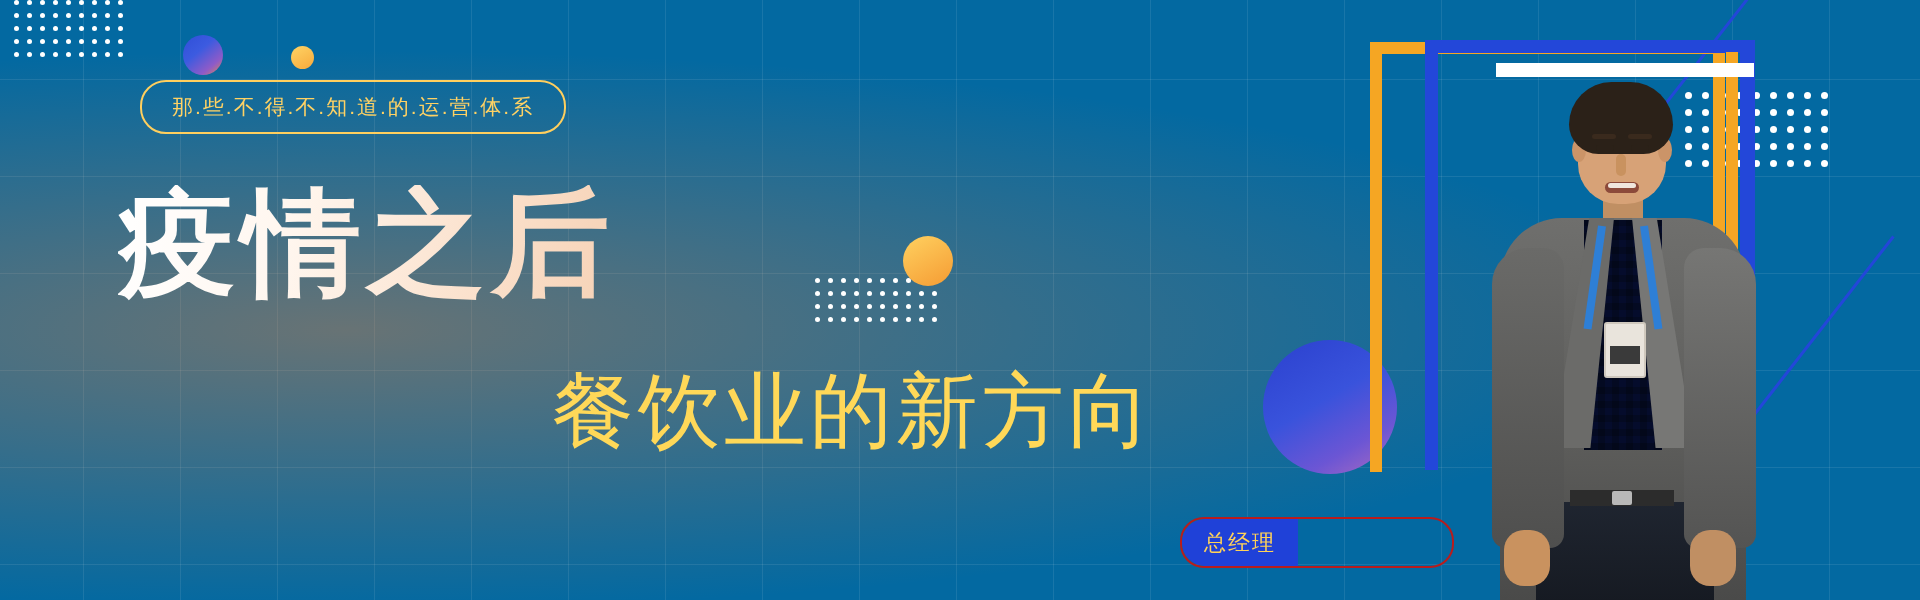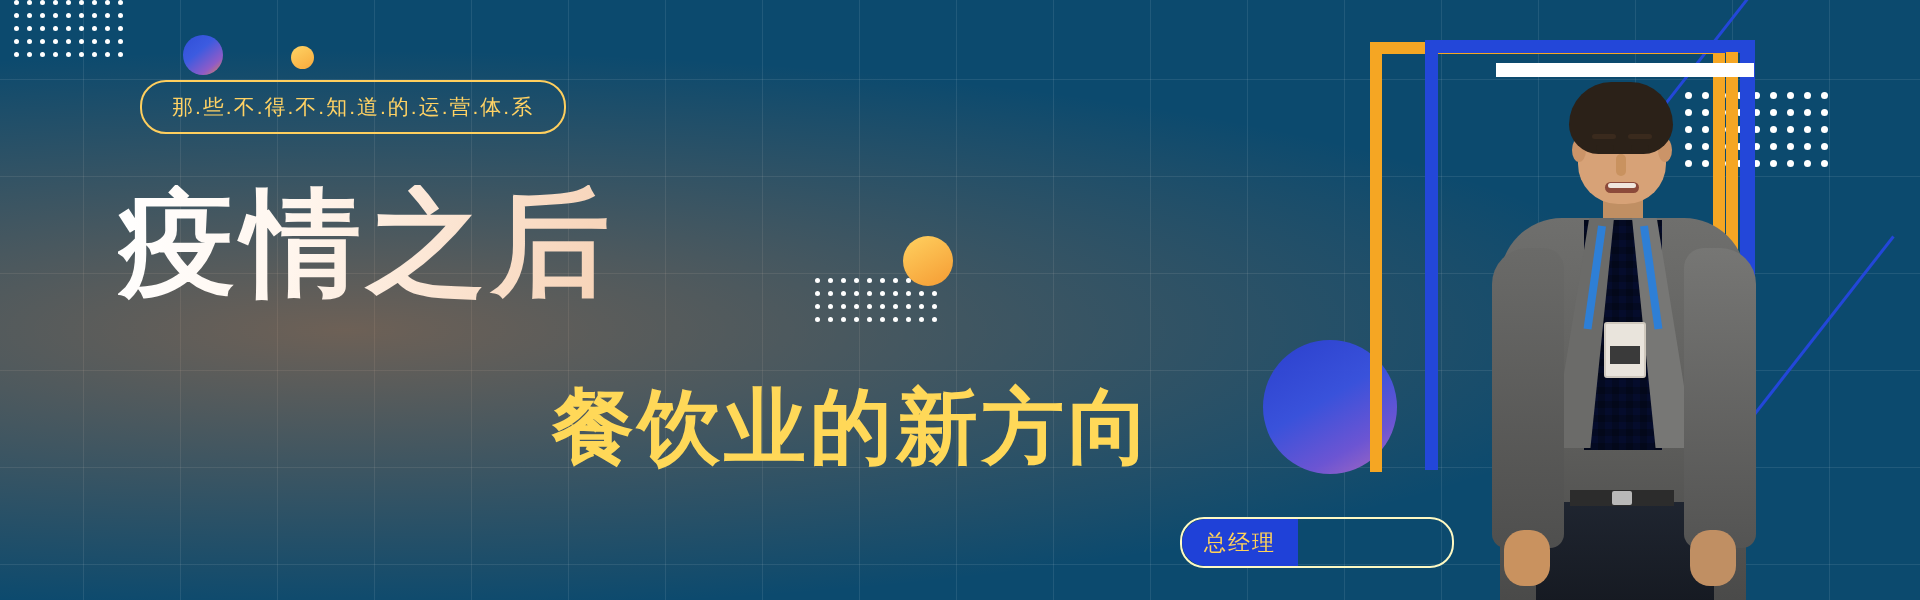--- a/index.html
+++ b/index.html
@@ -1,20 +1,20 @@
 <!DOCTYPE html>
 <html><head>
 <meta charset="utf-8">
 <style>
   html,body{margin:0;padding:0;background:#222;}
   .banner{
     position:relative;
     width:1920px;height:600px;
     overflow:hidden;
-    background:#0c4a6e;
+    background:#0369a1;
     font-family:"Liberation Sans","DejaVu Sans",sans-serif;
     user-select:none;
   }
   
   .grid{
     position:absolute;inset:0;
     background-image:
       linear-gradient(to right, rgba(255,255,255,.085) 1px, transparent 1px),
       linear-gradient(to bottom, rgba(255,255,255,.085) 1px, transparent 1px);
     background-size:97px 97px;
@@ -69,34 +69,33 @@
     -webkit-background-clip:text;background-clip:text;
     color:transparent;
     -webkit-text-fill-color:transparent;
     font-family:"DejaVu Sans","Liberation Sans",sans-serif;
     transform:scaleX(1.02);
     transform-origin:left center;
   }
   
   .headline-2{
     position:absolute;left:552px;top:370px;
-    font-size:82px;font-weight:700;
+    font-size:82px;font-weight:400;
     letter-spacing:4px;line-height:1;
     white-space:nowrap;
     color:#FFD858;
     font-family:"DejaVu Sans","Liberation Sans",sans-serif;
     z-index:4;
-    margin-top:16px;
   }
   
   .speaker-badge{
     position:absolute;left:1180px;top:517px;
     height:47px;min-width:270px;
     display:flex;align-items:stretch;
-    border:2px solid #fef9c3;border-radius:24px;
+    border:2px solid #b91c1c;border-radius:24px;
     overflow:hidden;
     z-index:6;
   }
   .badge-role{
     background:#1F41D8;
     color:#FFD258;
     display:flex;align-items:center;justify-content:center;
     padding:0 22px;
     font-size:22px;letter-spacing:2px;
     border-radius:24px 0 0 24px;

